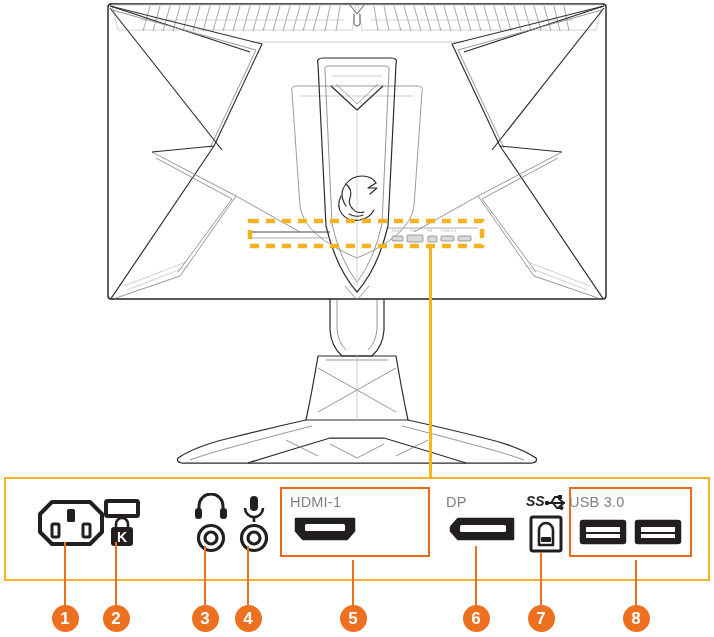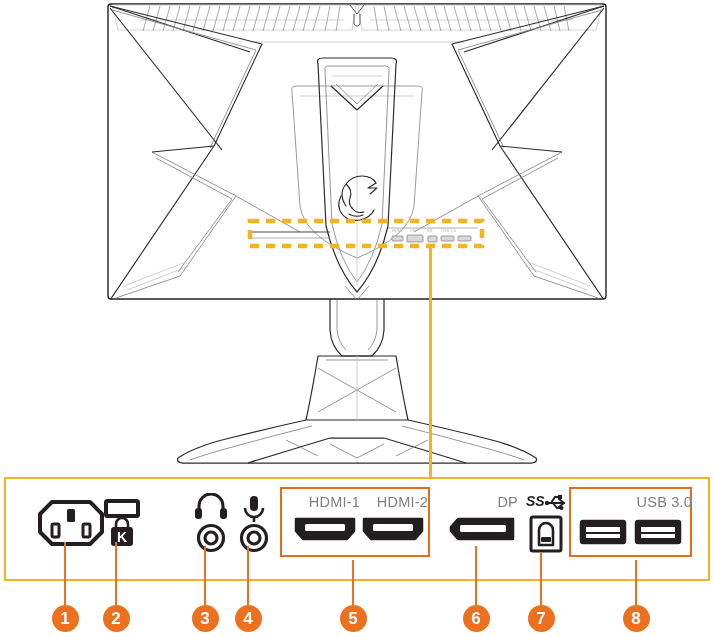--- a/index.html
+++ b/index.html
@@ -26,21 +26,21 @@
   #io-panel {
     position: absolute;
     left: 4px; top: 477px;
     width: 706px; height: 104px;
     border: 2px solid #f5b324;
     background: #ffffff;
   }
 
   .port-item {
     position: absolute;
-    text-align: right;
+    text-align: left;
   }
   .port-label {
     color: #808080;
     font-size: 14.5px;
     letter-spacing: 0.2px;
     white-space: nowrap;
     line-height: 1;
   }
   .port-glyph { display: block; }
 
@@ -306,27 +306,20 @@
   </div>
 
   <div class="port-item" style="left:284px; top:16px; width:70px;">
     <div class="port-label">HDMI-1</div>
     <svg class="port-glyph" width="64" height="26" viewBox="0 0 64 26" style="margin:6px auto 0; display:block;">
       <path d="M3 3 L61 3 L61 15 L54 23 L10 23 L3 15 Z" fill="#231f20" stroke="#231f20" stroke-width="2.5" stroke-linejoin="round"></path>
       <rect x="12" y="8" width="40" height="7" rx="1.5" fill="#ffffff"></rect>
     </svg>
   </div>
 
-  <div class="port-item" style="left:352px; top:16px; width:70px;">
-    <div class="port-label">HDMI-2</div>
-    <svg class="port-glyph" width="64" height="26" viewBox="0 0 64 26" style="margin:6px auto 0; display:block;">
-      <path d="M3 3 L61 3 L61 15 L54 23 L10 23 L3 15 Z" fill="#231f20" stroke="#231f20" stroke-width="2.5" stroke-linejoin="round"></path>
-      <rect x="12" y="8" width="40" height="7" rx="1.5" fill="#ffffff"></rect>
-    </svg>
-  </div>
 
   <div class="port-item" style="left:440px; top:16px; width:72px;">
     <div class="port-label">DP</div>
     <svg class="port-glyph" width="68" height="26" viewBox="0 0 68 26" style="margin:6px auto 0; display:block;">
       <path d="M10 3 L65 3 L65 23 L10 23 L3 15 L3 11 Z" fill="#231f20" stroke="#231f20" stroke-width="2.5" stroke-linejoin="round"></path>
       <rect x="12" y="9" width="46" height="7" rx="1.5" fill="#ffffff"></rect>
     </svg>
   </div>
 
   <div class="port-item" style="left:519px; top:12px;">

